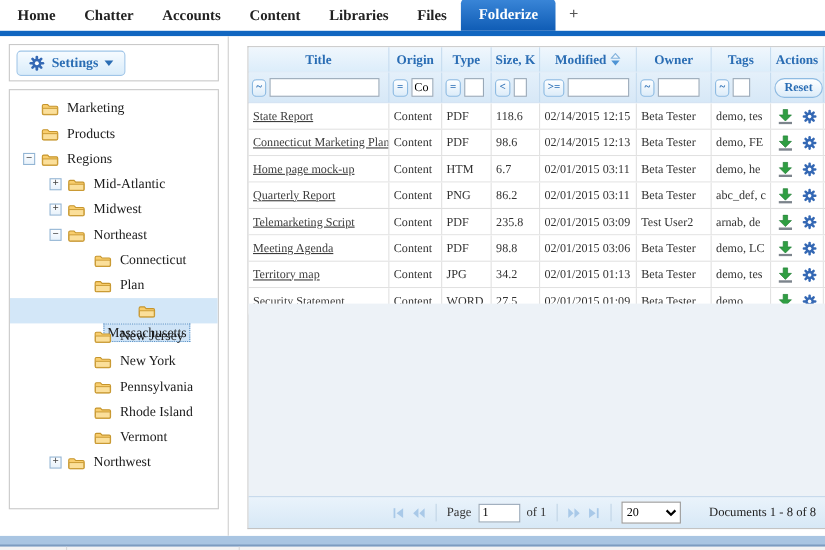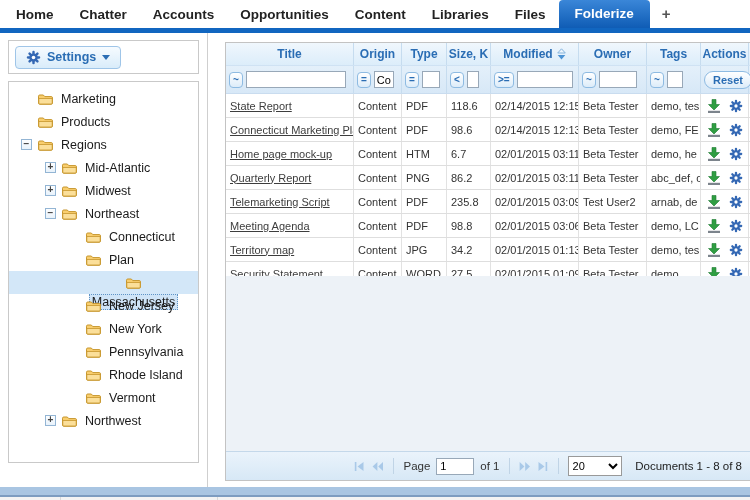--- a/index.html
+++ b/index.html
@@ -1,17 +1,17 @@
 <!DOCTYPE html>
 <html><head>
 <meta charset="utf-8">
 <style>
   html,body { margin:0; padding:0; background:#fff; }
   .screen { position:relative; width:750px; height:500px; overflow:hidden;
-            font-family:Liberation Sans, sans-serif; background:#fff; }
+            font-family:Liberation Serif, serif; background:#fff; }
 
   
   .topnav { height:28px; display:flex; align-items:flex-end; background:#fff; padding-left:3px; }
   .nav-tab { padding:5px 13px 6px; font-size:13.5px; font-weight:700; color:#222; cursor:pointer; white-space:nowrap; }
   .nav-tab.active { background:linear-gradient(#3a86d8,#0f5cb5); color:#fff; border-radius:4px 4px 0 0; padding:6px 16px 7px; }
   .nav-add { padding:5px 12px 6px; font-weight:700; color:#555; font-size:15px; cursor:pointer; }
   .nav-strip { height:5px; background:#1166c0; }
 
   
   .content { position:relative; height:454px; background:#fff; }
@@ -81,21 +81,20 @@
 </style>
 </head>
 <body>
 
 <div class="screen">
 
   <nav class="topnav" id="topnav">
       <div class="nav-tab">Home</div>
       <div class="nav-tab">Chatter</div>
       <div class="nav-tab">Accounts</div>
-      <div class="nav-tab">Opportunities</div>
       <div class="nav-tab">Content</div>
       <div class="nav-tab">Libraries</div>
       <div class="nav-tab">Files</div>
       <div class="nav-tab active">Folderize</div>
       <div class="nav-add">+</div>
     </nav>
   <div class="nav-strip"></div>
 
   <div class="content">
 

